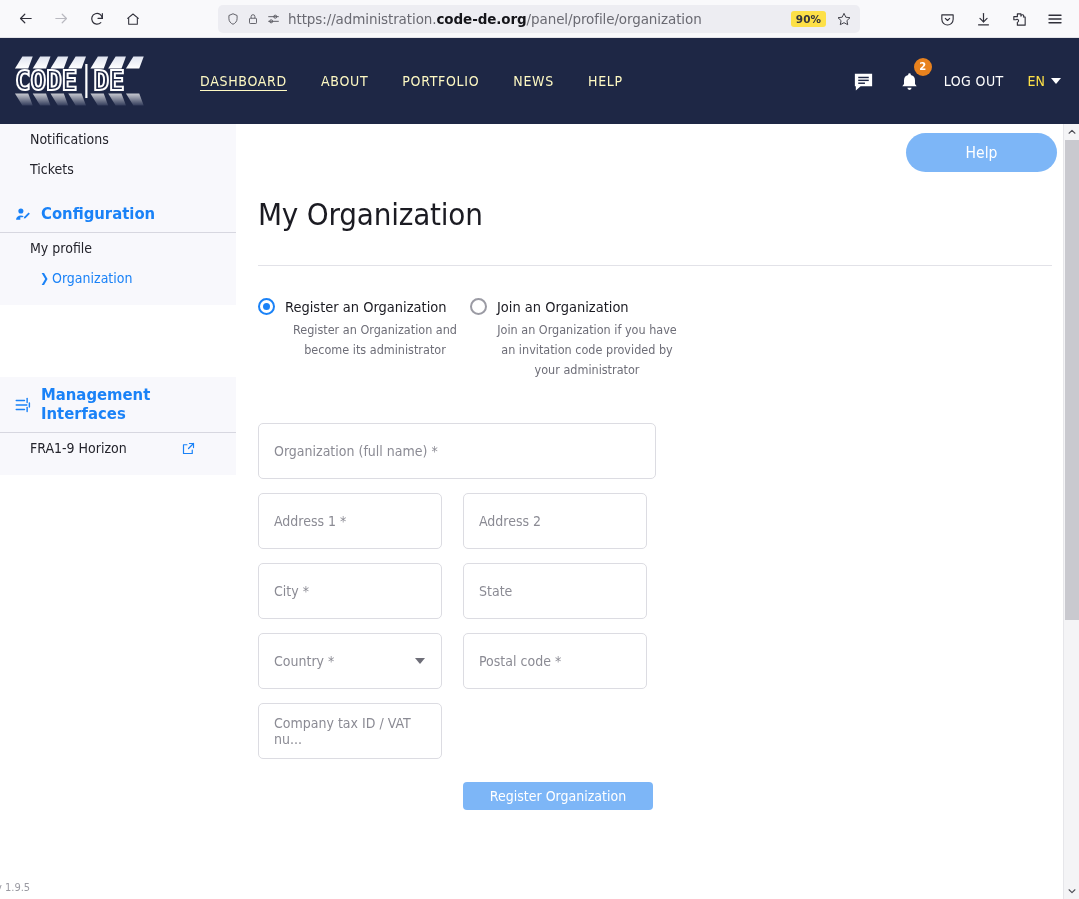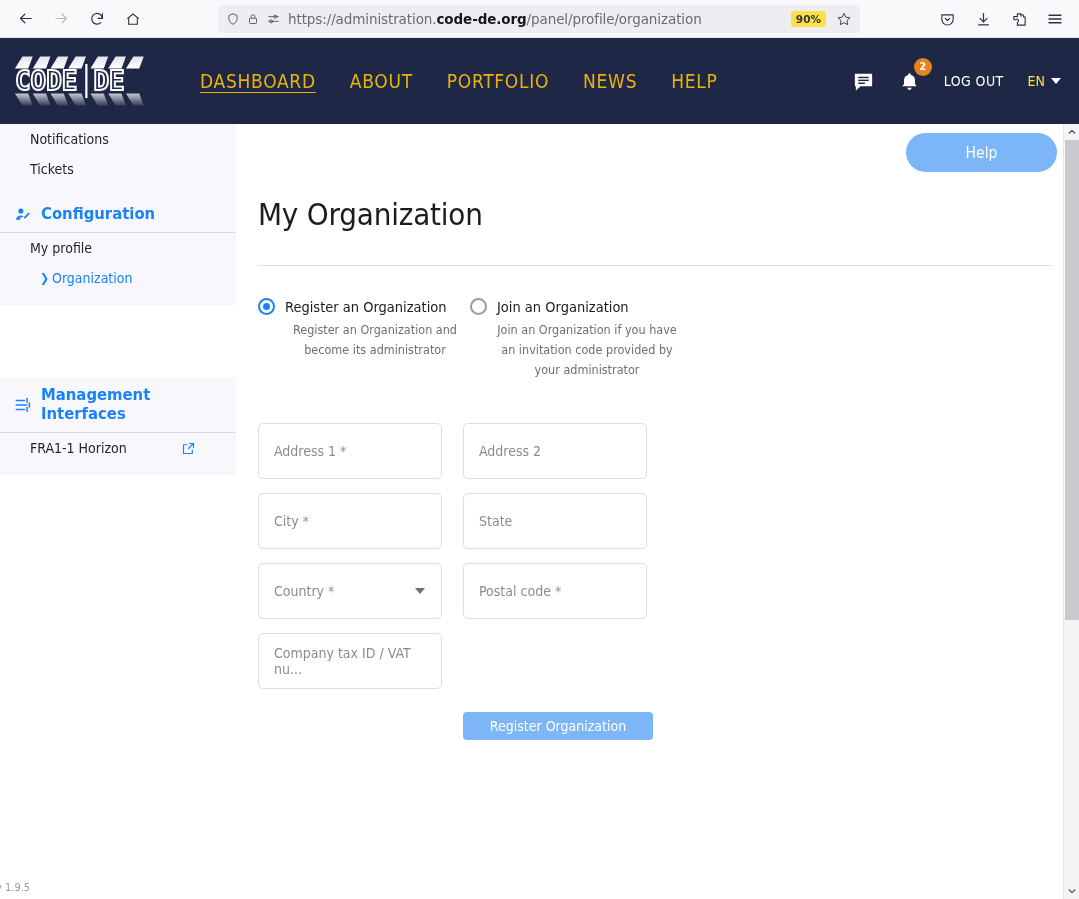--- a/index.html
+++ b/index.html
@@ -49,21 +49,21 @@
   .right-icons .nav-btn { width: 32px; }
 
   
   .app-header {
     height: 86px; width: 1079px; background: #1e2745;
     display: flex; align-items: center; position: relative;
   }
   .logo { margin-left: 12px; width: 148px; height: 64px; display: block; }
   .mainnav { display: flex; align-items: center; margin-left: 40px; gap: 34px; }
   .mainnav a {
-    color: #eab308; font-size: 19px; letter-spacing: 0.7px;
+    color: #fef9c3; font-size: 14px; letter-spacing: 0.7px;
     text-decoration: none; font-family: "DejaVu Sans Condensed","Liberation Sans",sans-serif;
   }
   .mainnav a.active { text-decoration: underline; text-underline-offset: 4px; }
   .header-right {
     position: absolute; right: 18px; top: 0; height: 86px;
     display: flex; align-items: center; gap: 24px;
   }
   .hicon { color: #ffffff; display: flex; align-items: center; position: relative; }
   .badge {
     position: absolute; top: -12px; right: -12px;
@@ -389,21 +389,21 @@
               <line x1="3" y1="12" x2="17" y2="12"></line>
               <line x1="3" y1="18" x2="14" y2="18"></line>
               <line x1="17.5" y1="3.2" x2="17.5" y2="8.8"></line>
               <line x1="20.5" y1="9.2" x2="20.5" y2="14.8"></line>
               <line x1="17.5" y1="15.2" x2="17.5" y2="20.8"></line>
             </svg>
         </span>
         <span class="s-lab">Management Interfaces</span>
       </div>
       <div class="side-item">
-        <span>FRA1-1 Horizon</span>
+        <span>FRA1-9 Horizon</span>
         <span class="ext">
           <svg width="15" height="15" viewBox="0 0 24 24" fill="none" stroke="currentColor" stroke-width="1.9" stroke-linecap="round" stroke-linejoin="round">
               <path d="M13.5 4H20v6.5"></path>
               <line x1="20" y1="4" x2="12" y2="12"></line>
               <path d="M18 14.5V20H4V6h5.5"></path>
             </svg>
         </span>
       </div>
       <div class="side-pad"></div>
     </div>
@@ -429,20 +429,25 @@
         <div class="radio-top">
           <span class="radio-dot"></span>
           <span class="radio-lab">Join an Organization</span>
         </div>
         <div class="radio-desc">Join an Organization if you have an invitation code provided by your administrator</div>
       </div>
     </div>
 
     <div class="form">
       <div class="frow">
+        <div class="field wide">
+          <span class="ph">Organization (full name) *</span>
+        </div>
+      </div>
+      <div class="frow">
         <div class="field half">
           <span class="ph">Address 1 *</span>
         </div>
         <div class="field half">
           <span class="ph">Address 2</span>
         </div>
       </div>
       <div class="frow">
         <div class="field half">
           <span class="ph">City *</span>

